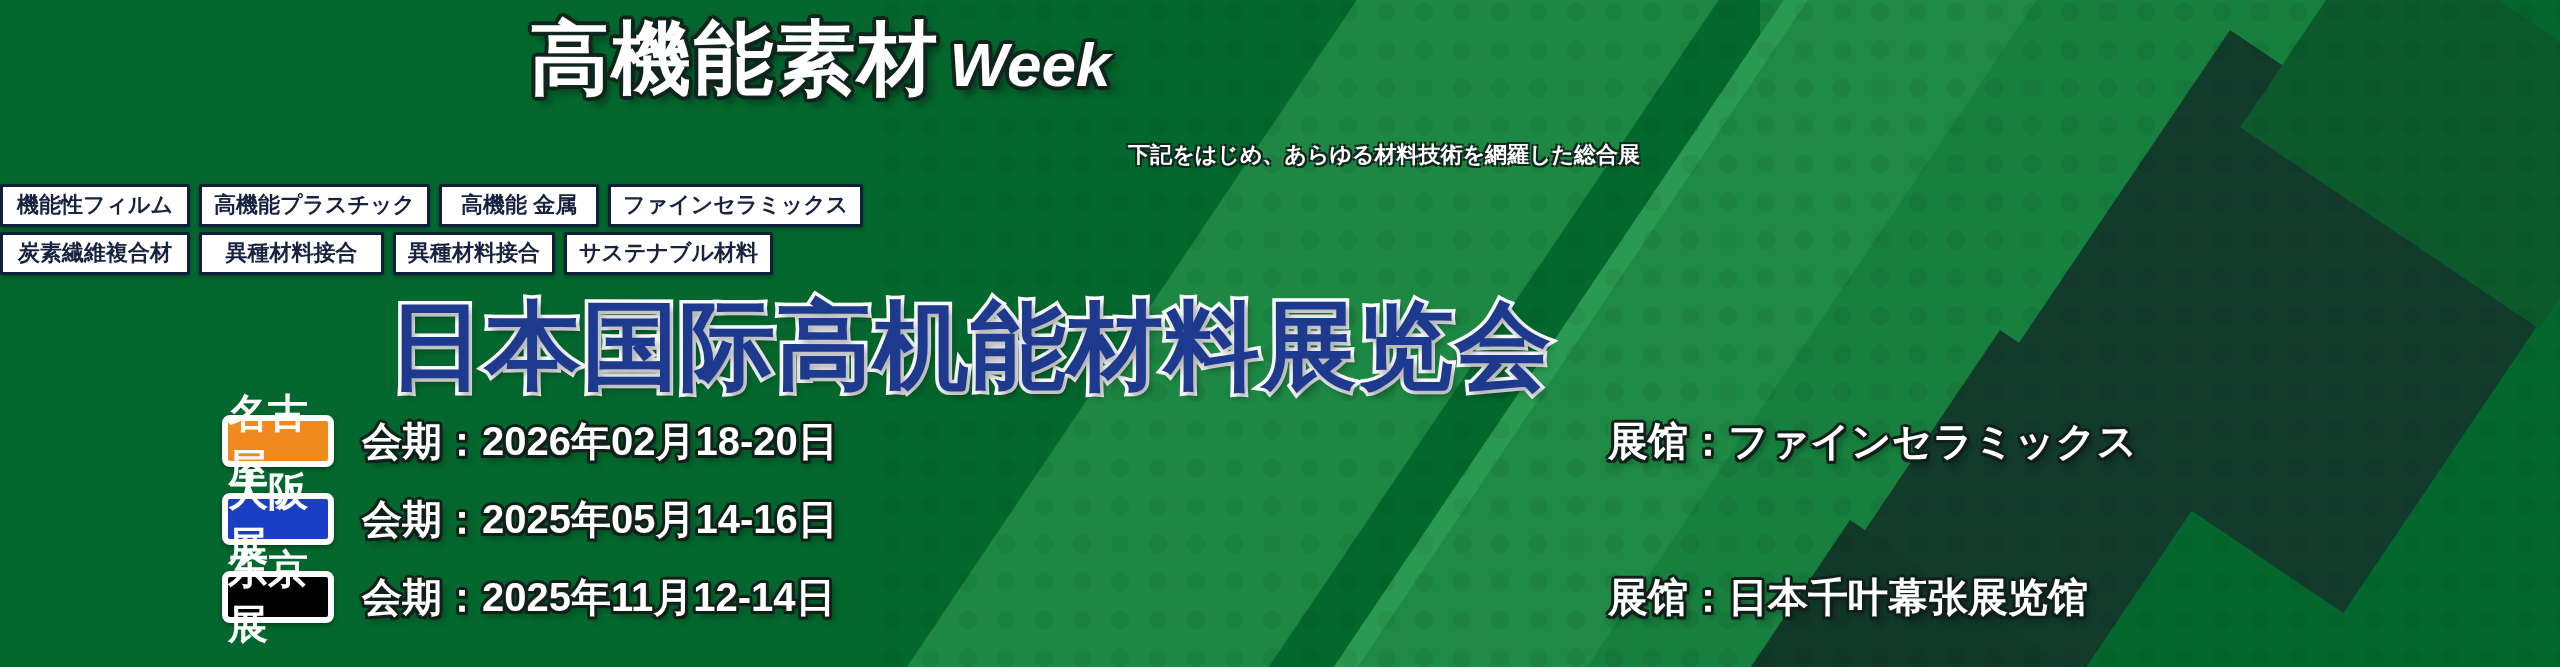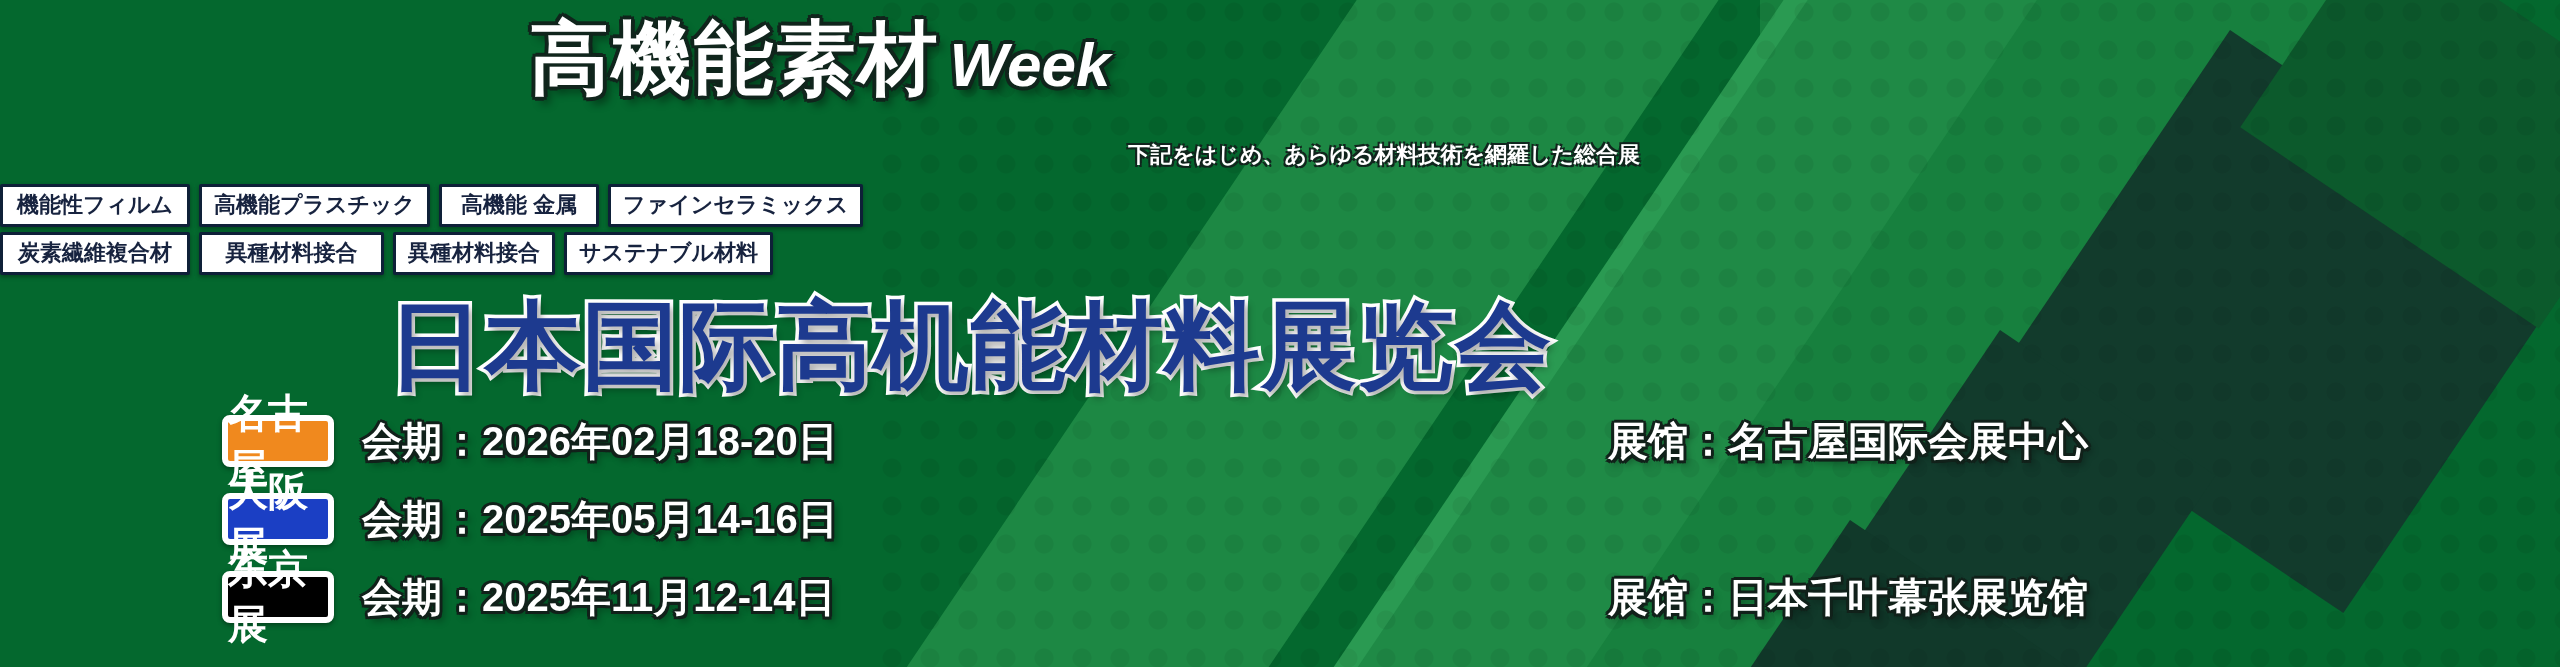--- a/index.html
+++ b/index.html
@@ -268,21 +268,21 @@
       </div>
     </div>
 
     <div class="cn-title">日本国际高机能材料展览会</div>
 
     <div class="rows">
 
       <div class="ev-row">
         <div class="badge orange">名古屋</div>
         <div class="date-text">会期：2026年02月18-20日</div>
-        <div class="venue-text">展馆：名古屋国际会展中心</div>
+        <div class="venue-text">展馆：ファインセラミックス</div>
       </div>
 
       <div class="ev-row">
         <div class="badge blue">大阪展</div>
         <div class="date-text">会期：2025年05月14-16日</div>
       </div>
 
       <div class="ev-row">
         <div class="badge red">东京展</div>
         <div class="date-text">会期：2025年11月12-14日</div>

